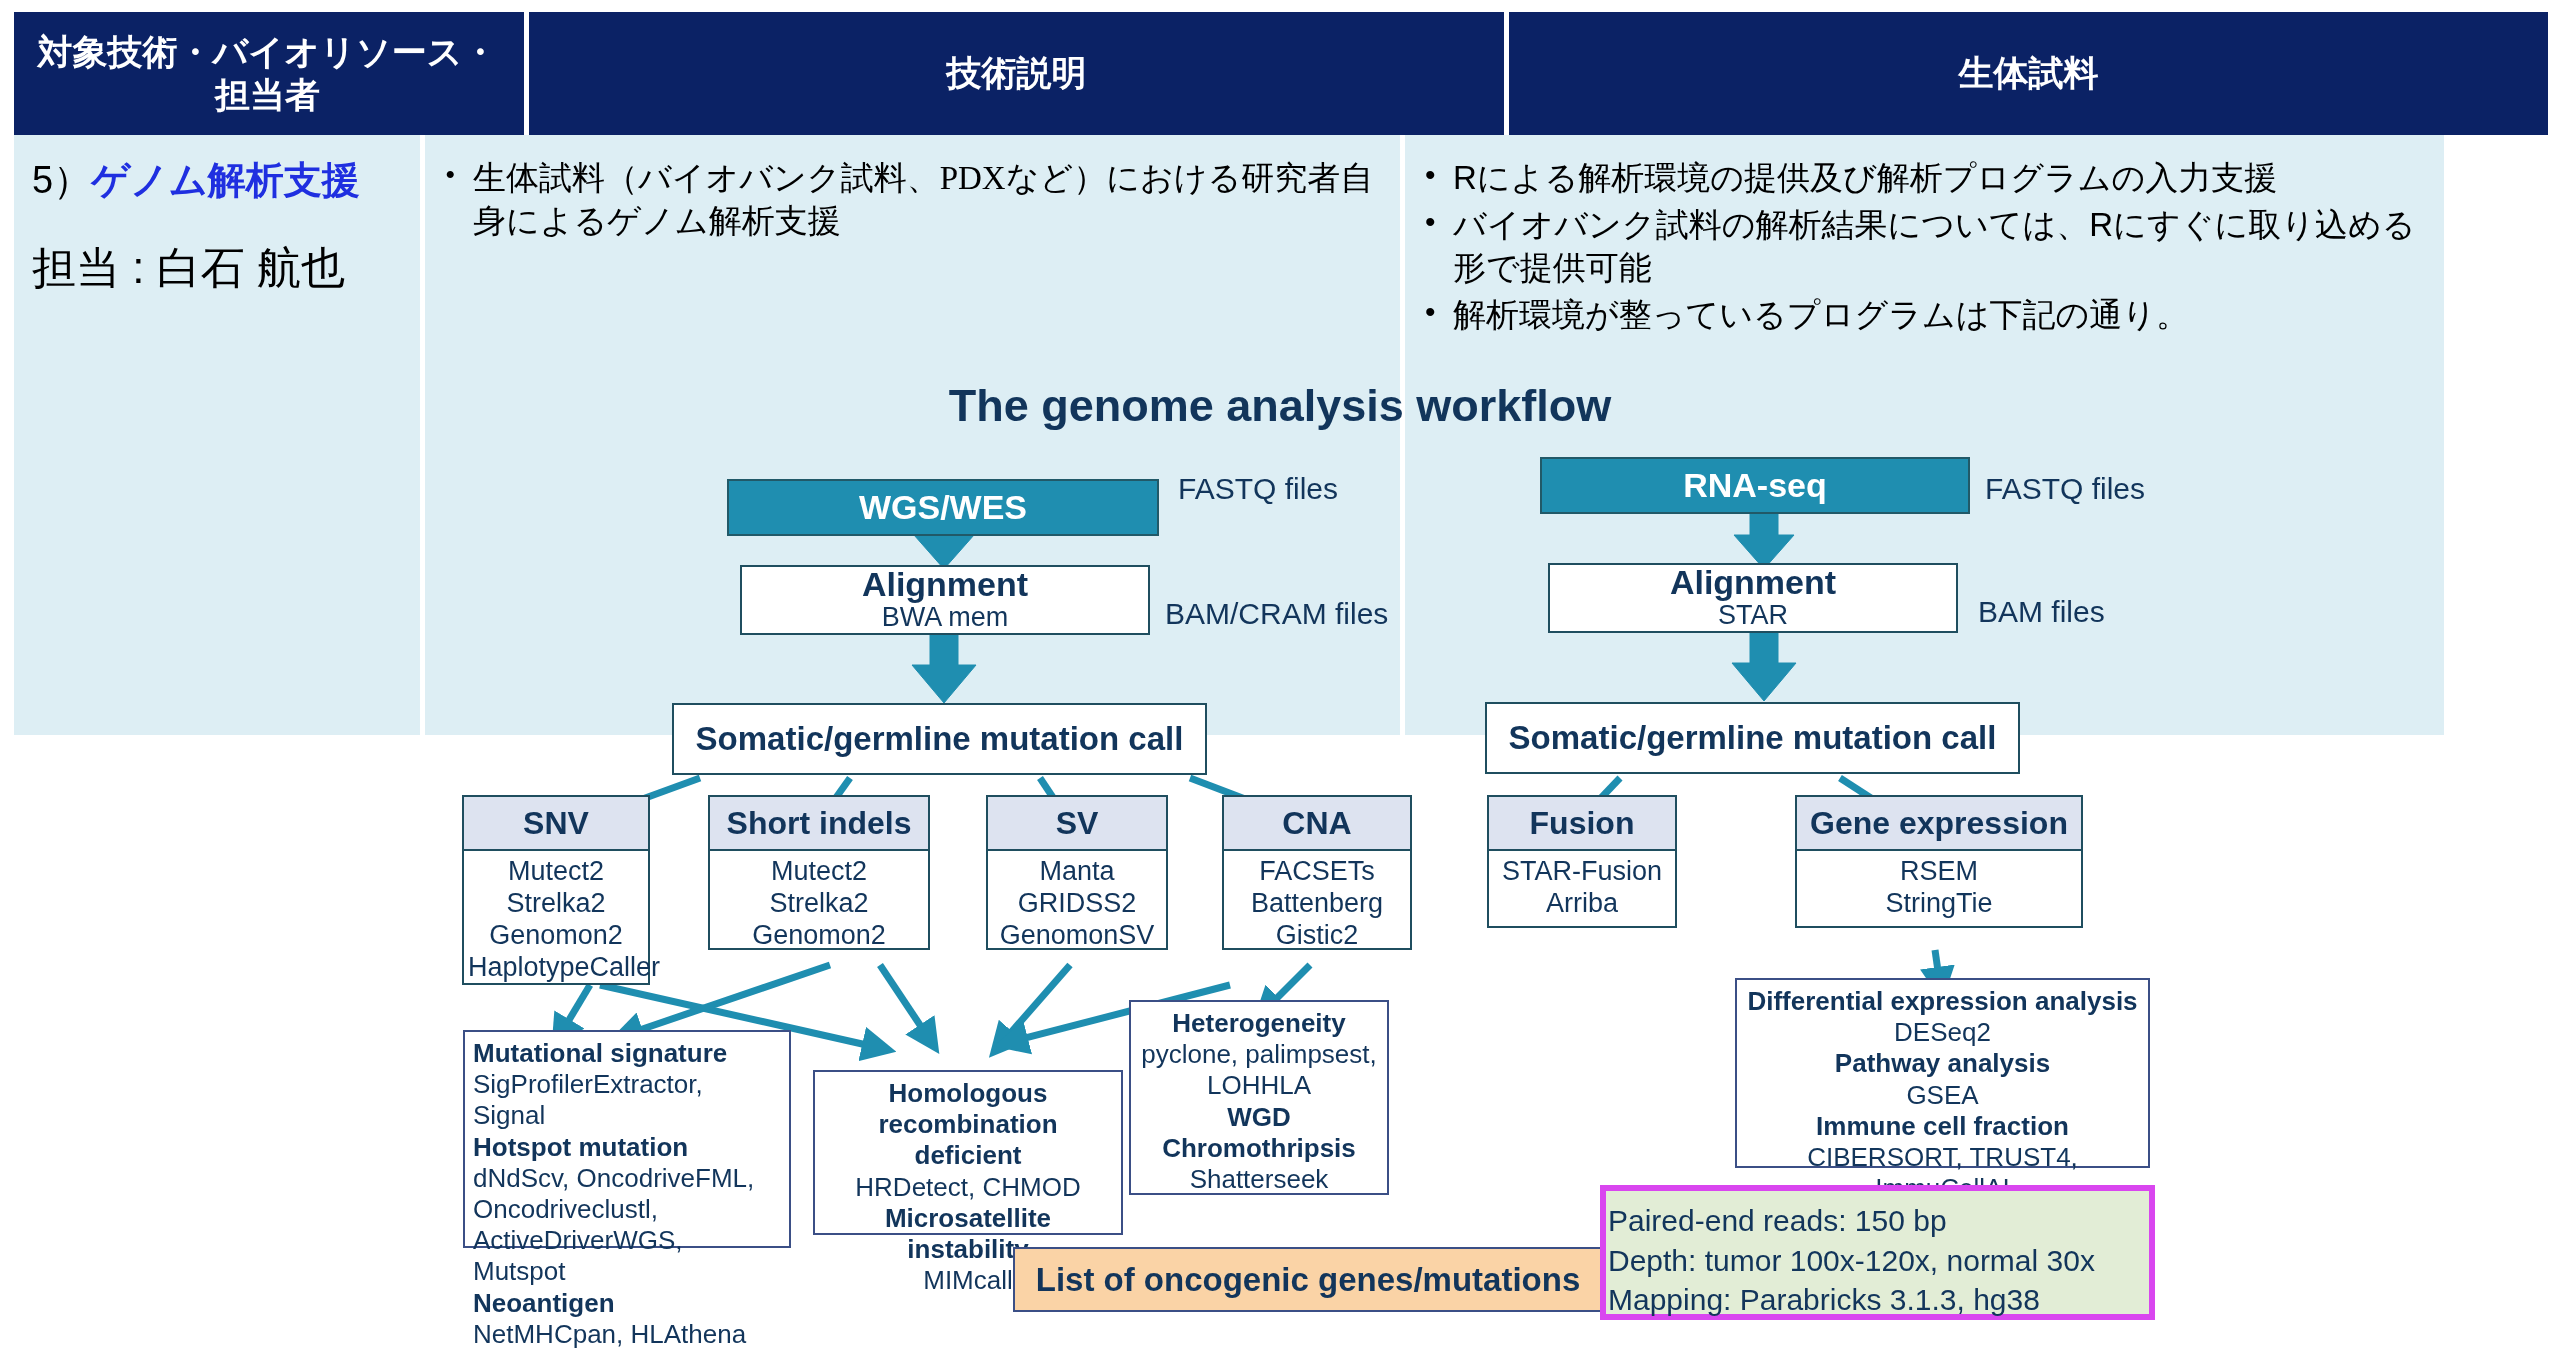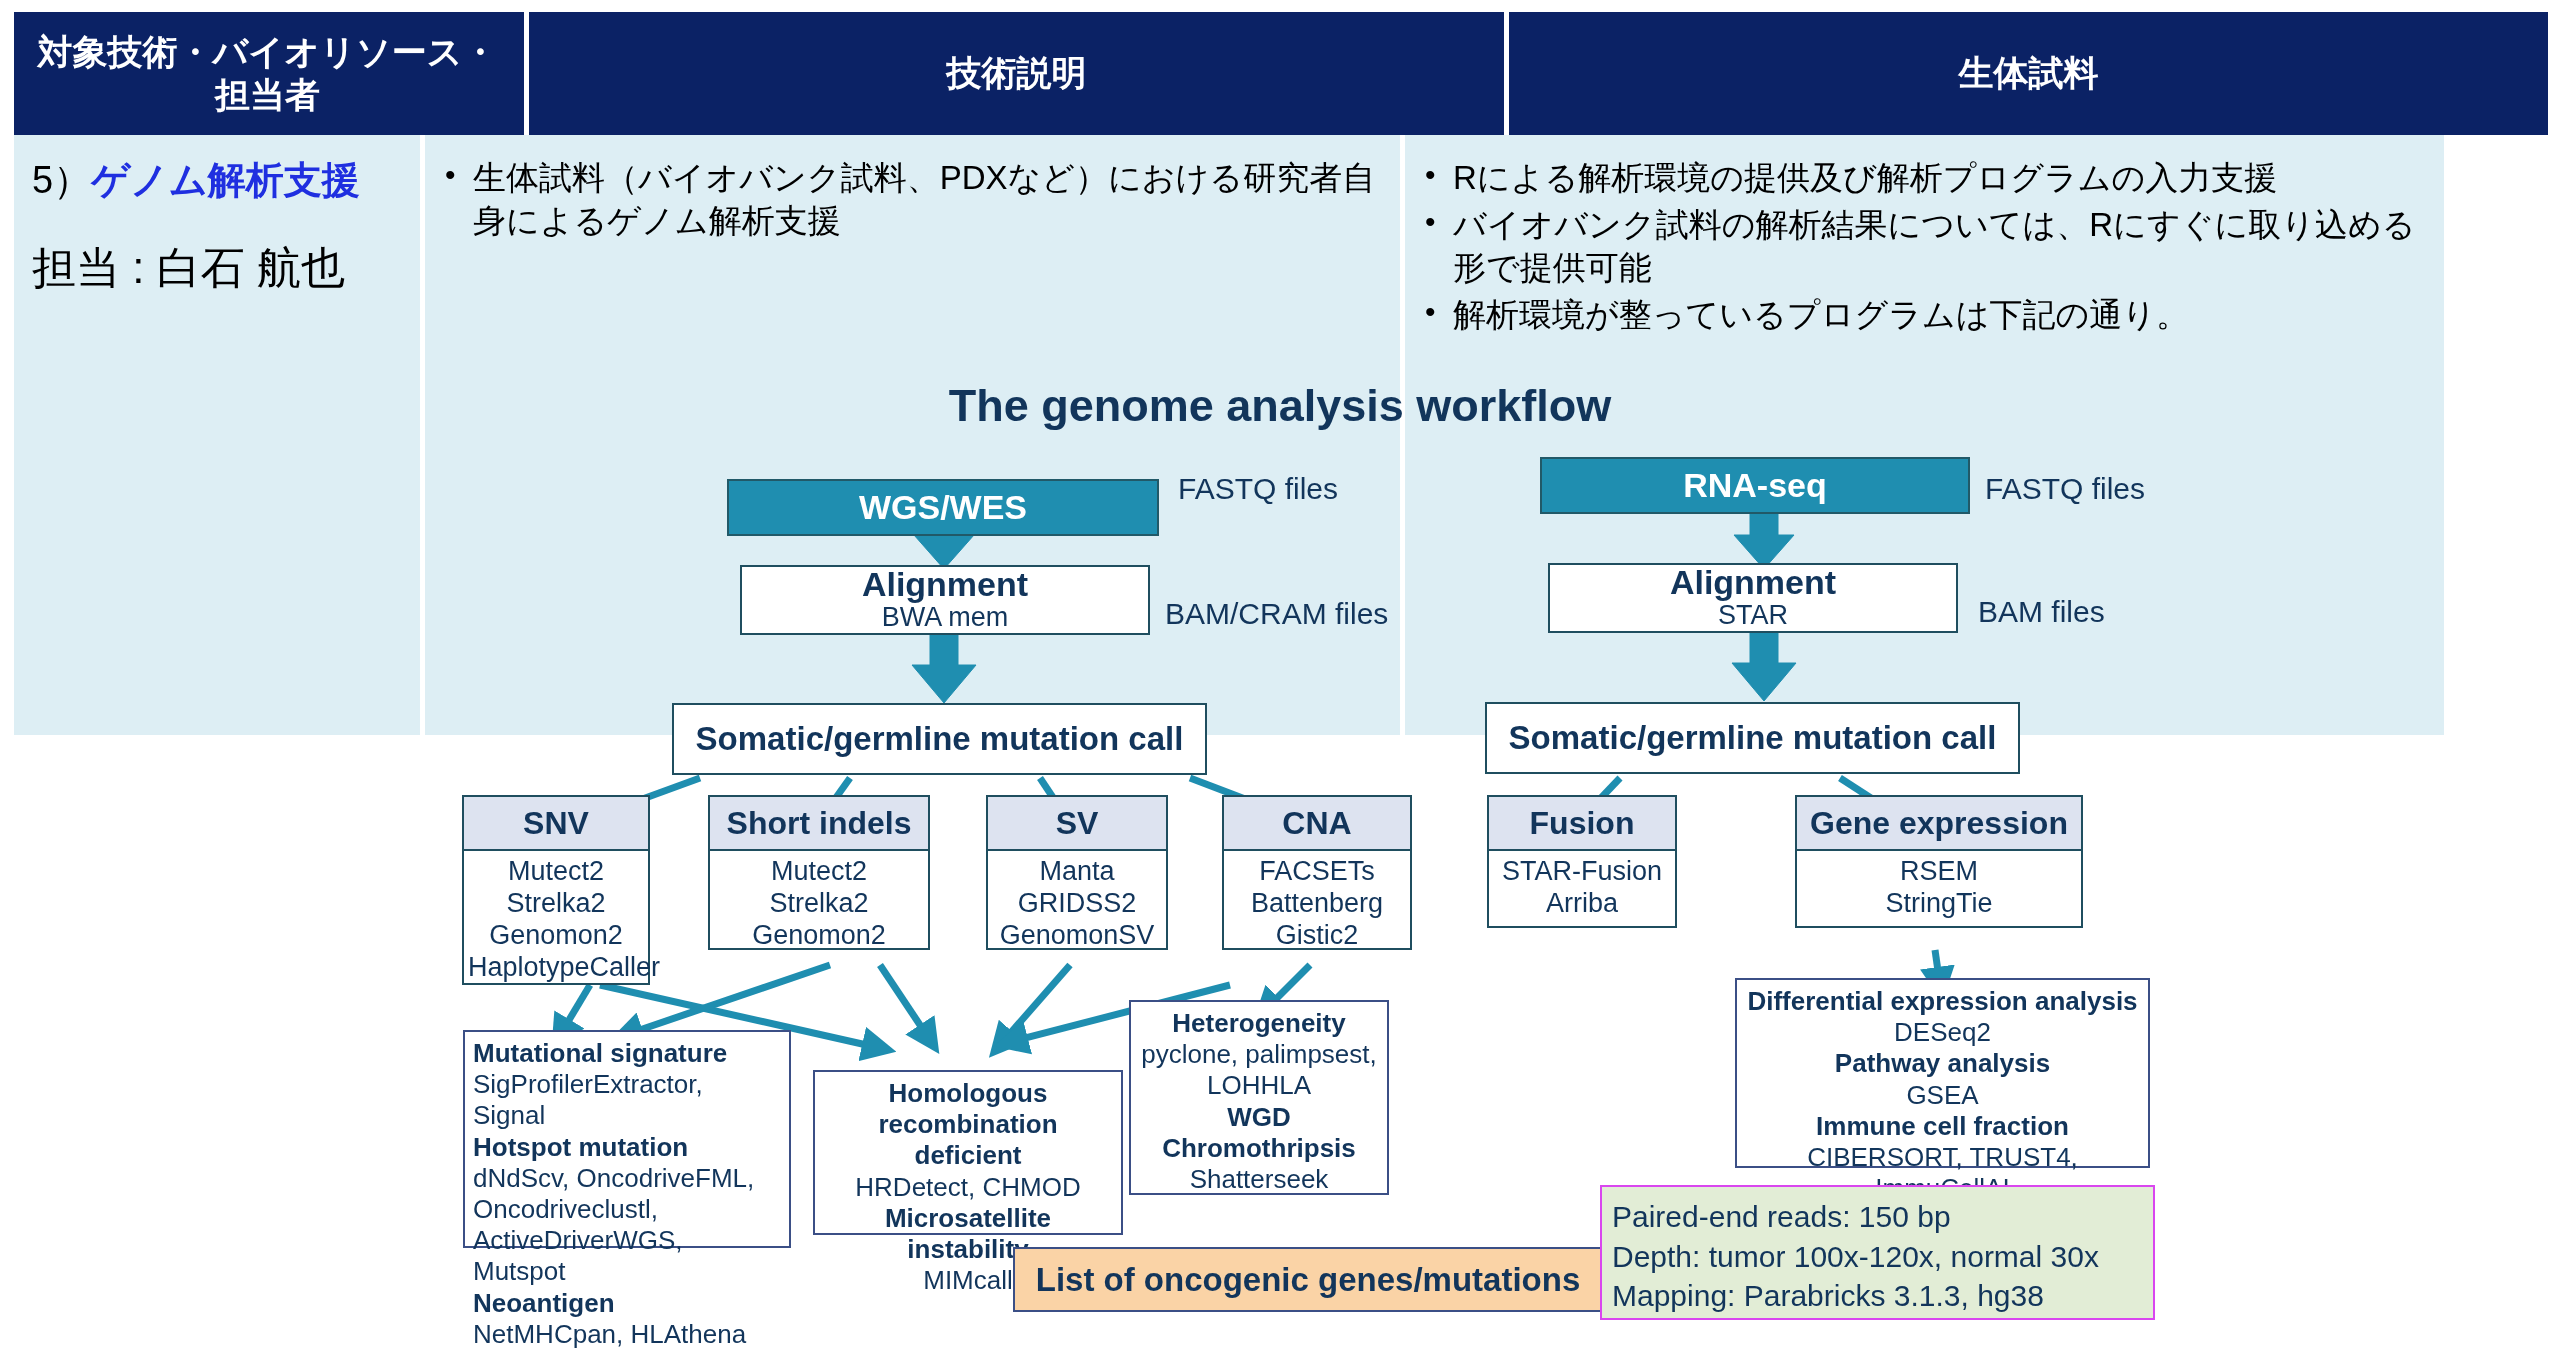--- a/index.html
+++ b/index.html
@@ -15,21 +15,21 @@
     background:#0b2265;color:#ffffff;font-weight:bold;font-size:35px;
     display:flex;align-items:center;justify-content:center;text-align:center;
     line-height:1.22;box-sizing:border-box;padding:4px 10px;
   }
   .th.c1{width:510px;padding-left:7px;}
   .th.c2{width:975px;margin-left:5px;}
   .th.c3{width:1039px;margin-left:5px;}
   .tbody{display:flex;height:600px;}
   .td{background:#ddeef4;box-sizing:border-box;}
   .td.c1{width:406px;padding:22px 18px 0 18px;}
-  .td.c2{width:975px;margin-left:5px;padding:22px 14px 0 14px;}
+  .td.c2{width:975px;margin-left:5px;padding:22px 14px 0 14px;font-family:Liberation Serif, serif;}
   .td.c3{width:1039px;margin-left:5px;padding:22px 14px 0 14px;}
 
   .cell-title{font-size:38px;color:#000000;line-height:1.25;margin:0 0 34px 0;white-space:nowrap;}
   .cell-title .hl{color:#1f2fe0;font-weight:bold;}
   .cell-sub{font-size:44px;color:#000000;margin:0;}
 
   ul.bl{list-style:none;margin:0;padding:0;}
   ul.bl li{
     position:relative;padding-left:34px;font-size:33px;color:#000000;
     line-height:1.30;margin-bottom:4px;
@@ -77,22 +77,22 @@
   .detail b{font-weight:bold;}
   .detail.ctr{text-align:center;}
   .detail.lft{text-align:left;}
 
   .orange-box{
     position:absolute;box-sizing:border-box;background:#fad3a6;border:2px solid #3b4f86;
     color:#12355b;font-weight:bold;font-size:33px;
     display:flex;align-items:center;justify-content:center;
   }
   .green-box{
-    position:absolute;box-sizing:border-box;background:#e2edd6;border:2px solid #d946ef;
-    color:#12355b;font-size:30px;line-height:1.32;padding:10px 10px;
+    position:absolute;box-sizing:border-box;background:#e2edd6;border:6px solid #d946ef;
+    color:#12355b;font-size:30px;line-height:1.32;padding:10px 2px;
   }
   svg.arrows{position:absolute;left:0;top:0;width:2560px;height:1365px;pointer-events:none;}
 </style>
 </head>
 <body>
 
 <div id="table-wrap">
   <div class="thead">
     <div class="th c1">対象技術・バイオリソース・担当者</div>
     <div class="th c2">技術説明</div>

